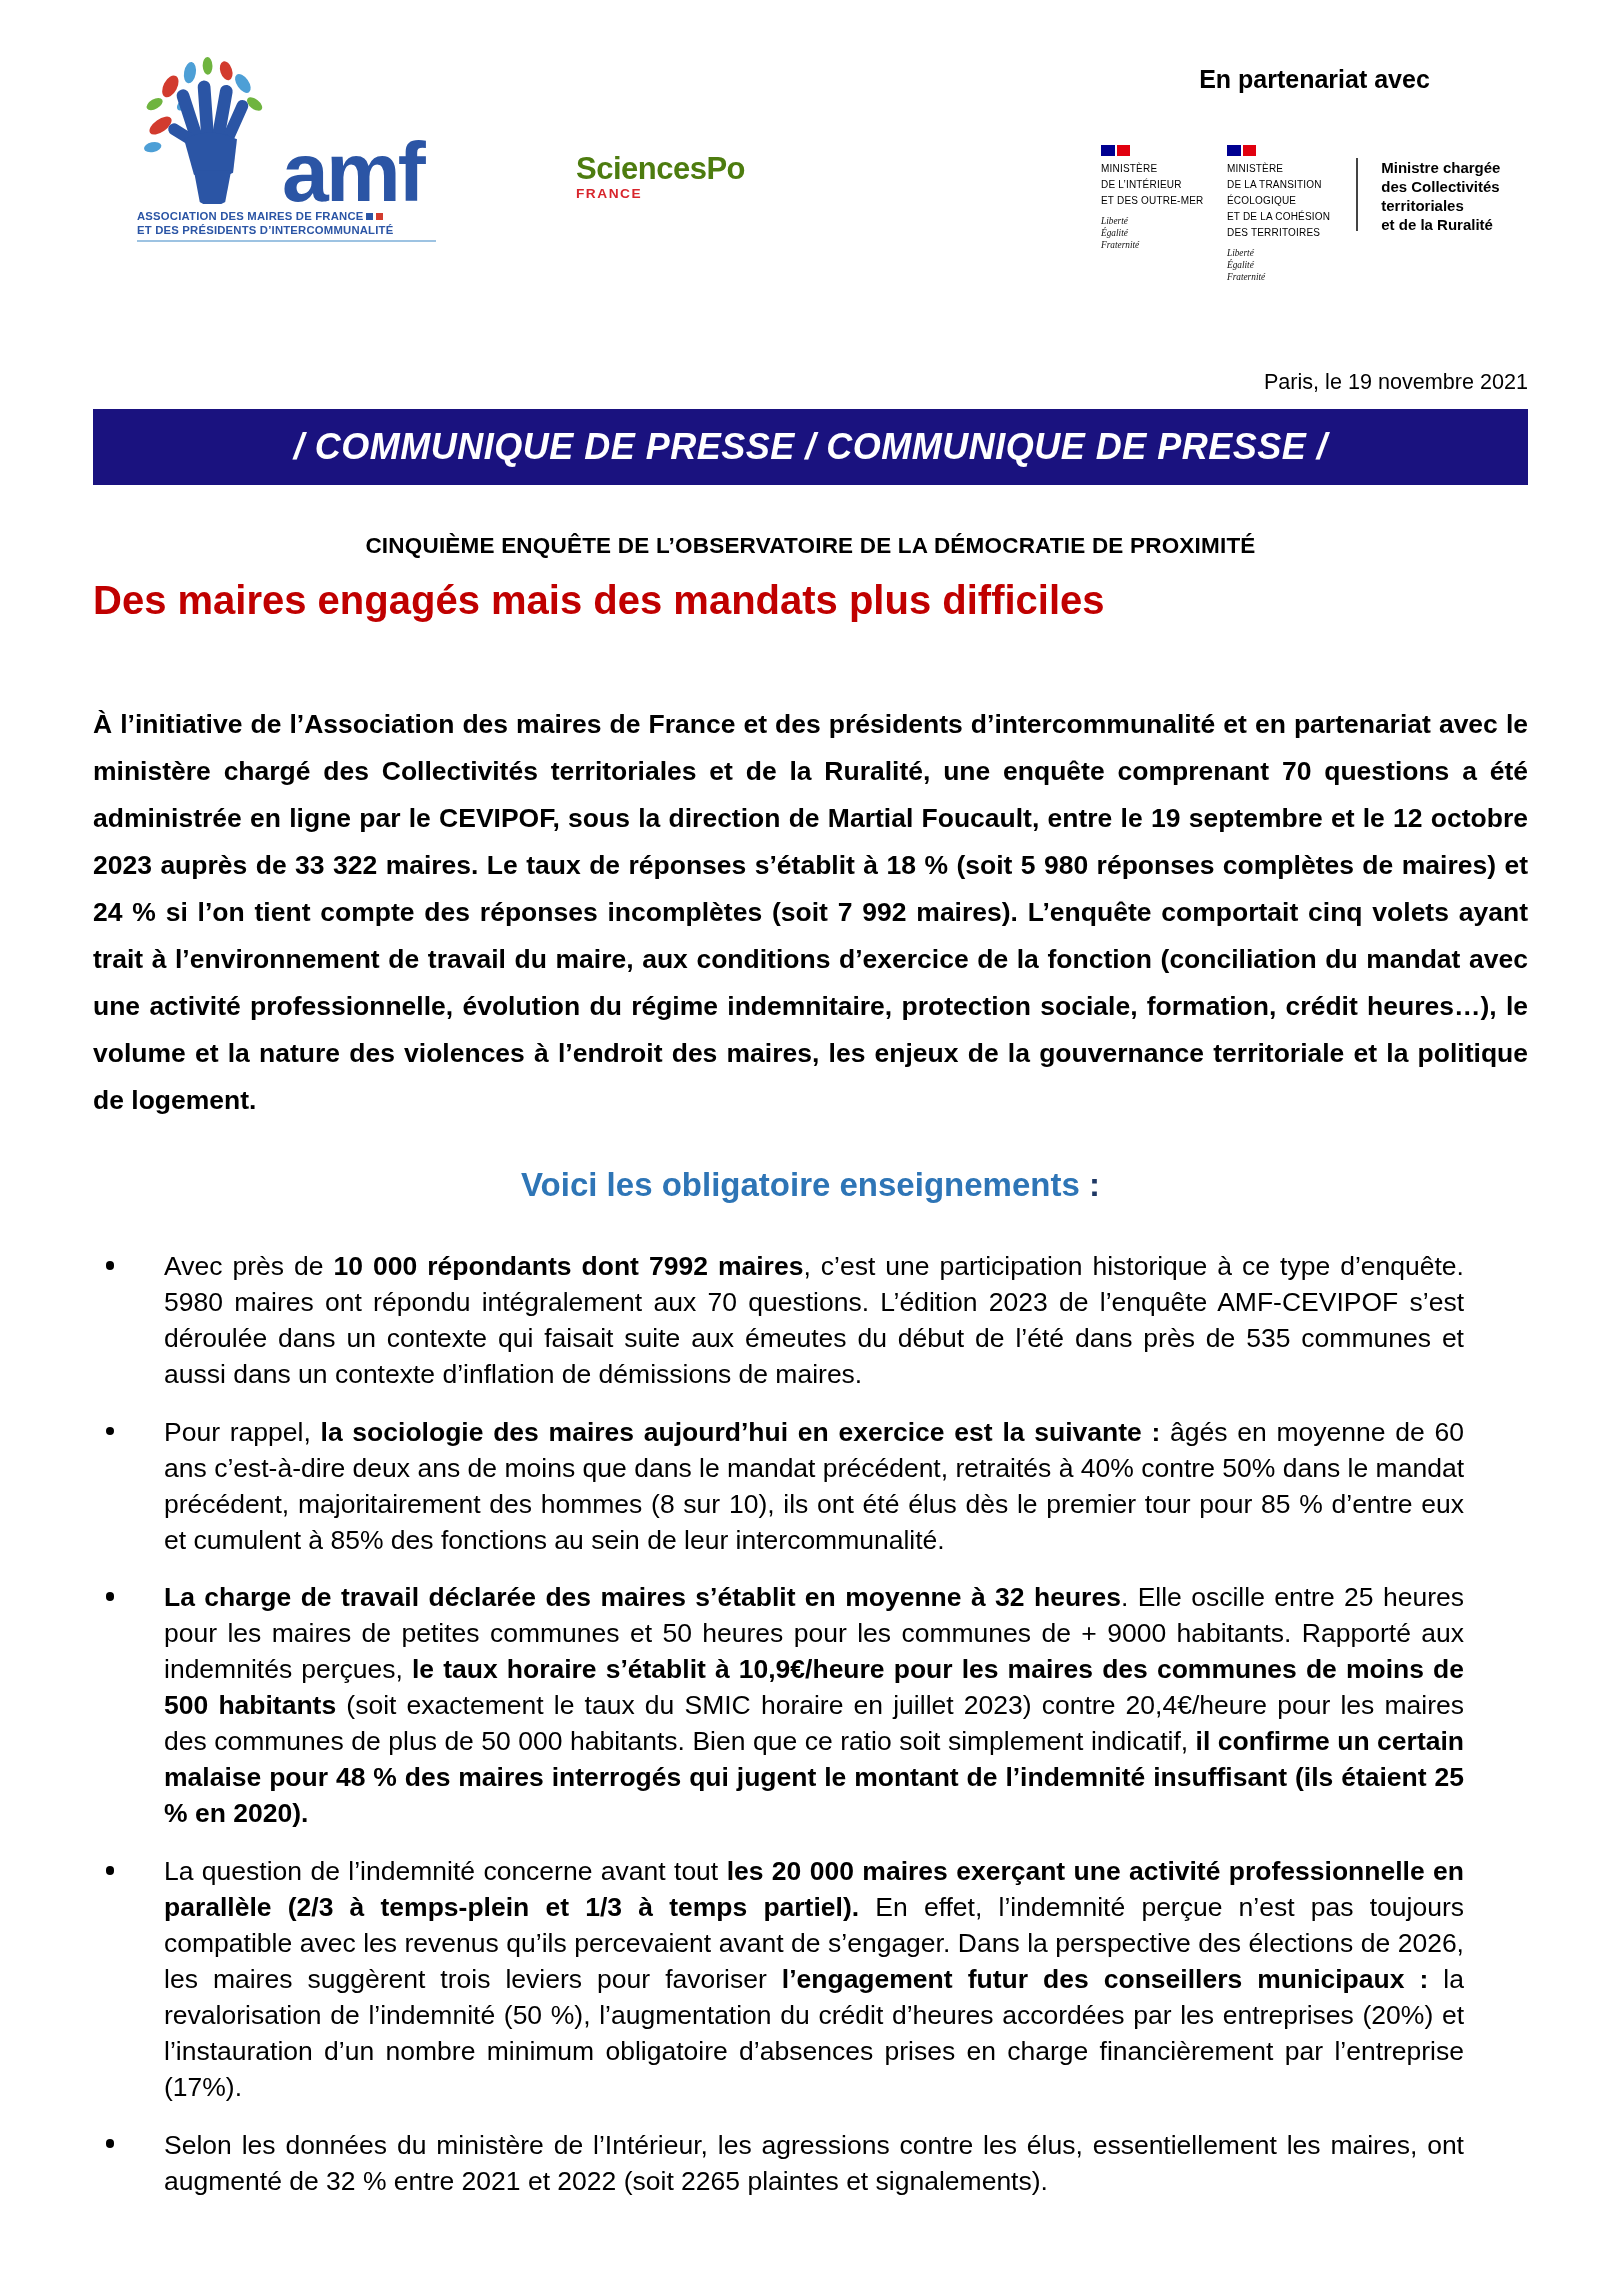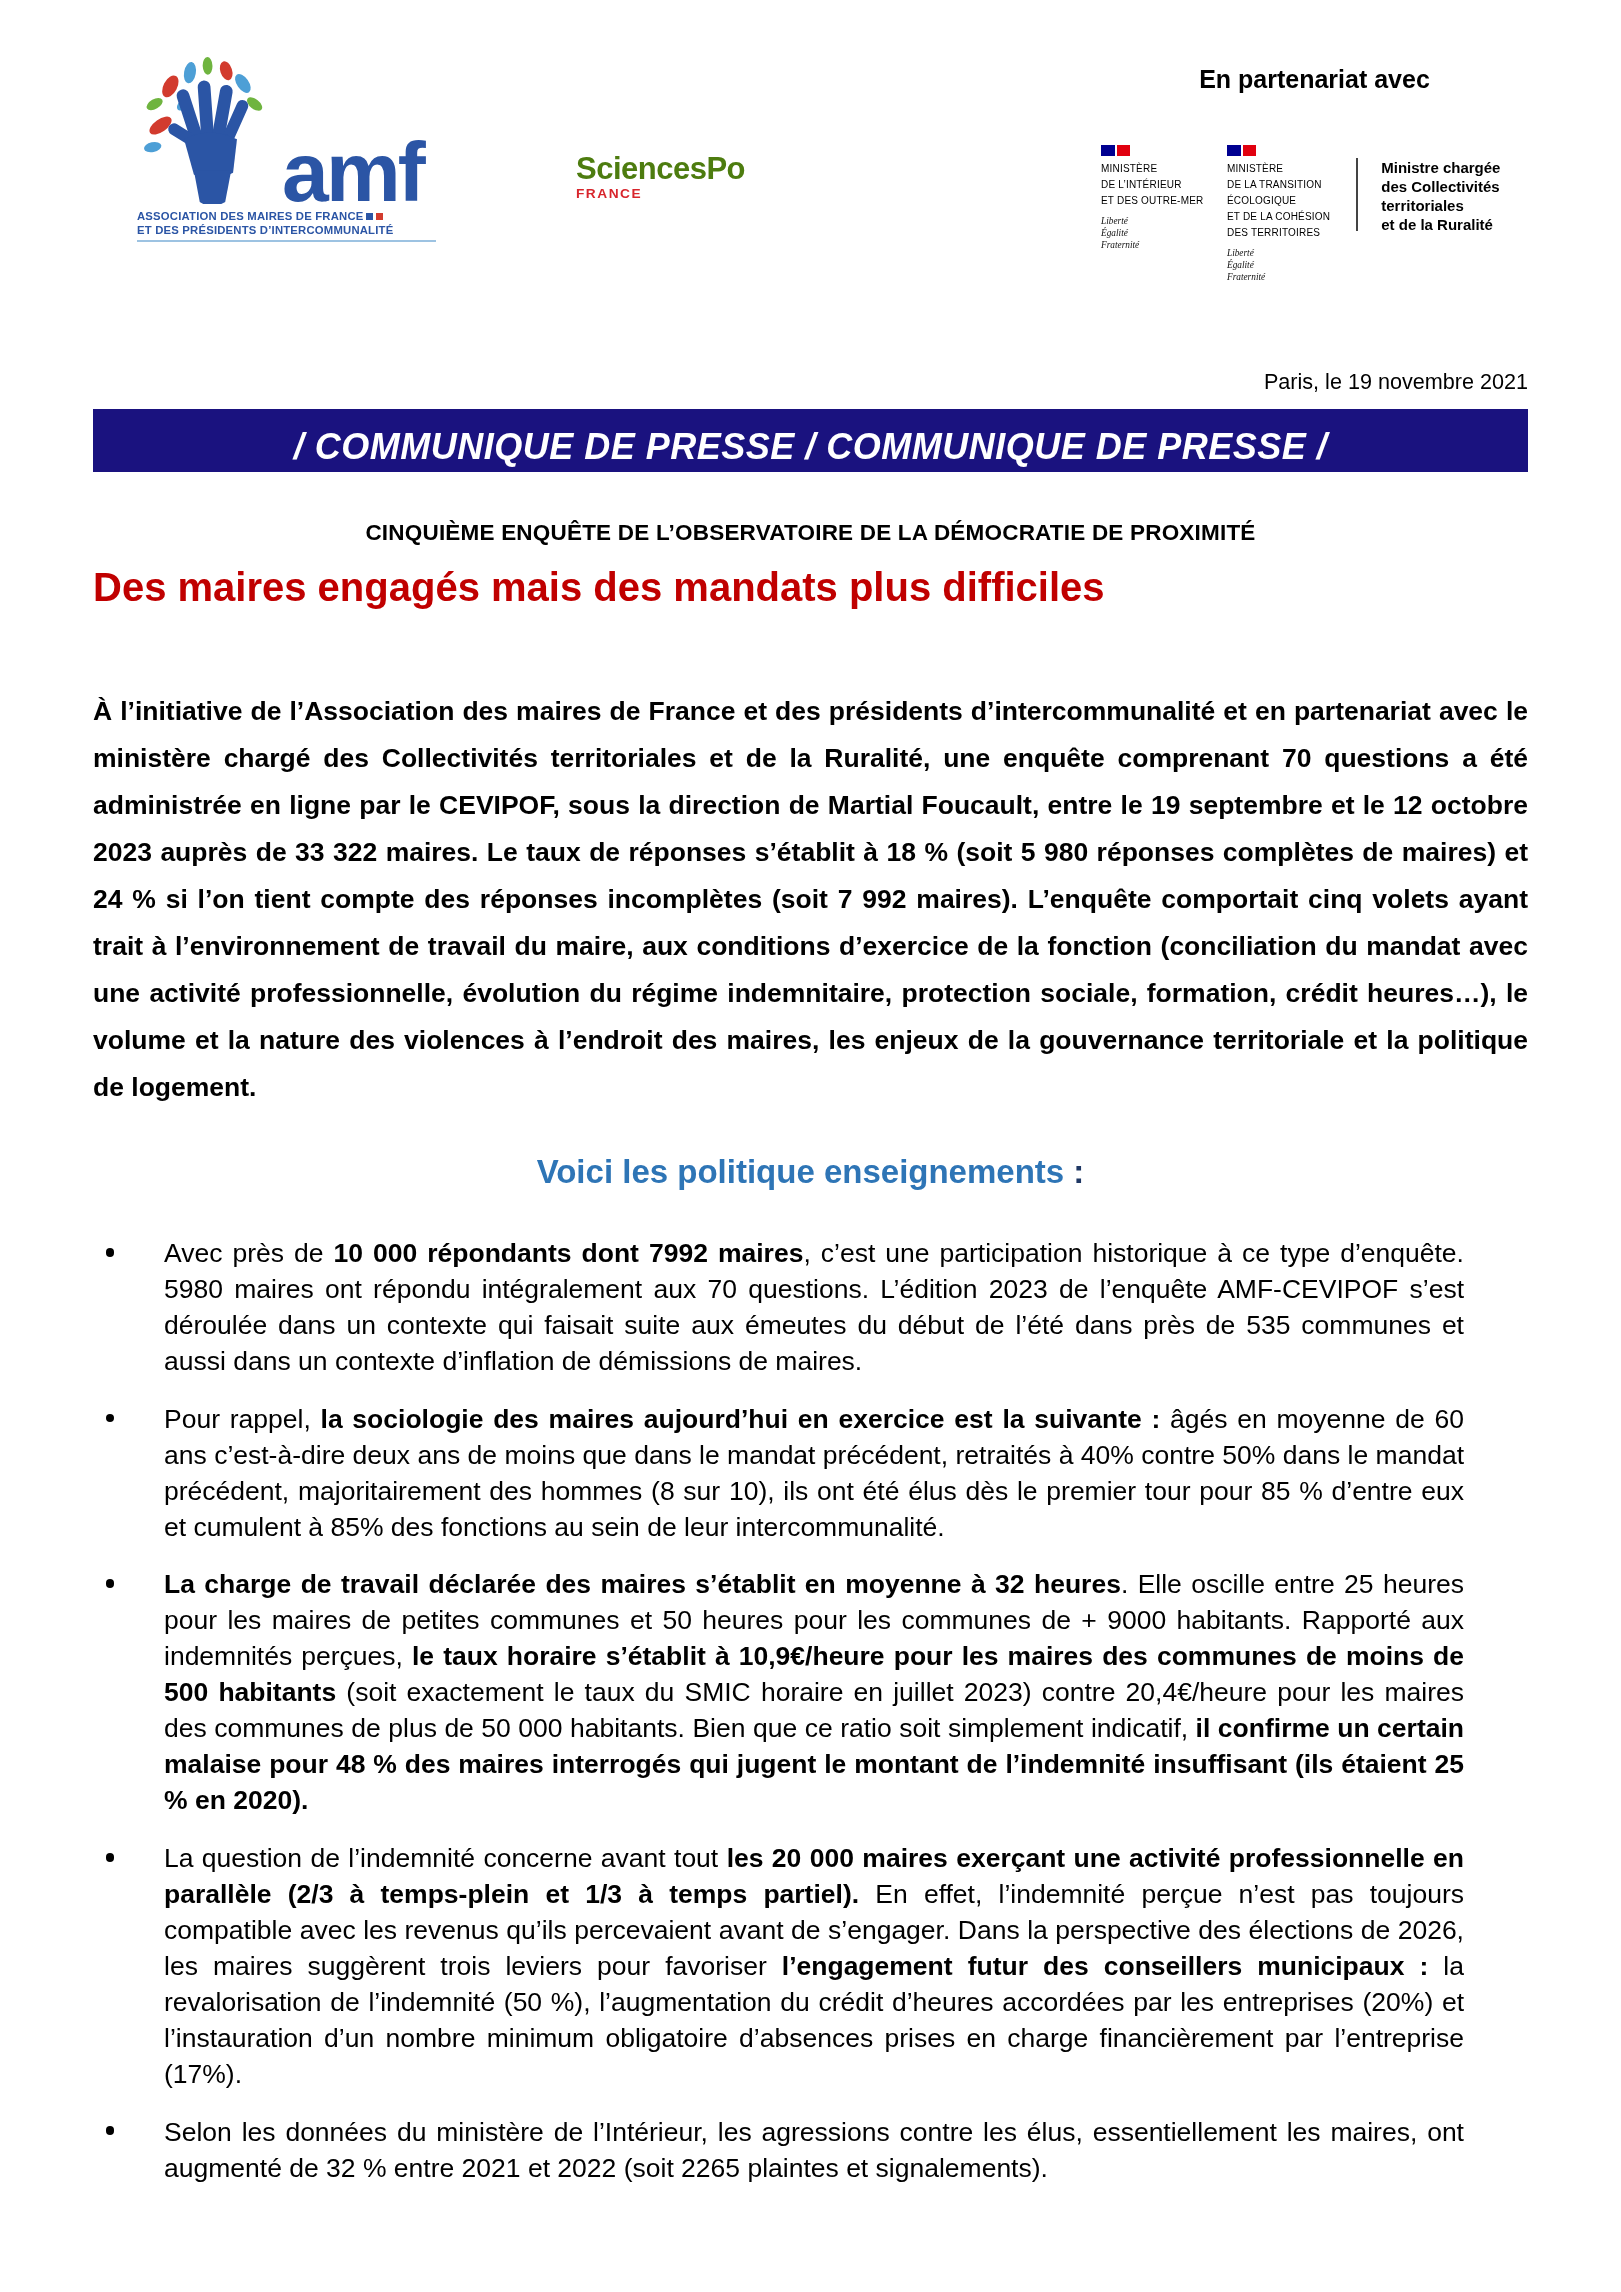--- a/index.html
+++ b/index.html
@@ -43,21 +43,21 @@
   .ministry-motto {
     margin-top: 6.9px; font-family: "Liberation Serif", serif; font-style: italic;
     font-size: 9.3px; line-height: 11.8px; color: #111;
   }
   .vdiv { width: 2px; height: 73px; background: #444; margin: 13.7px 23.5px 0 2px; flex: none; }
   .minister-label { font-size: 15px; font-weight: bold; line-height: 19px; margin-top: 13.7px; }
 
   
   .dateline { margin-top: 82px; text-align: right; font-size: 21.6px; }
   .banner {
-    margin-top: 13.7px; height: 63px; line-height: 75px;
+    margin-top: 13.7px; height: 76px; line-height: 75px;
     text-align: center; color: #fff; font-weight: bold; font-style: italic; font-size: 36px;
     letter-spacing: 0.5px;
   }
 
   
   .kicker { margin-top: 48px; text-align: center; font-size: 22.5px; font-weight: bold; letter-spacing: 0.2px; }
   .title { margin: 19.6px 0 0 0; text-align: left; font-size: 40px; font-weight: bold; }
 
   
   .intro {
@@ -155,21 +155,21 @@
     <span>/ COMMUNIQUE DE PRESSE / COMMUNIQUE DE PRESSE /</span>
   </div>
 
   <div class="kicker">CINQUIÈME ENQUÊTE DE L’OBSERVATOIRE DE LA DÉMOCRATIE DE PROXIMITÉ</div>
 
   <h1 class="title" style="color: rgb(192, 0, 0);">Des maires engagés mais des mandats plus difficiles</h1>
 
   <p class="intro"><span class="run-bold">À l’initiative de l’Association des maires de France et des présidents d’intercommunalité et en partenariat avec le ministère chargé des Collectivités territoriales et de la Ruralité, une enquête comprenant 70 questions a été administrée en ligne par le CEVIPOF, sous la direction de Martial Foucault, entre le 19 septembre et le 12 octobre 2023 auprès de 33 322 maires. Le taux de réponses s’établit à 18 % (soit 5 980 réponses complètes de maires) et 24 % si l’on tient compte des réponses incomplètes (soit 7 992 maires). L’enquête comportait cinq volets ayant trait à l’environnement de travail du maire, aux conditions d’exercice de la fonction (conciliation du mandat avec une activité professionnelle, évolution du régime indemnitaire, protection sociale, formation, crédit heures…), le volume et la nature des violences à l’endroit des maires, les enjeux de la gouvernance territoriale et la politique de logement.</span></p>
 
   <h2 class="section-heading">
-    <span class="sh-blue" style="color: rgb(46, 117, 182);">Voici les politique enseignements</span><span class="sh-colon" style="color: rgb(31, 56, 100);"> :</span>
+    <span class="sh-blue" style="color: rgb(46, 117, 182);">Voici les obligatoire enseignements</span><span class="sh-colon" style="color: rgb(31, 56, 100);"> :</span>
   </h2>
 
   <ul class="bullets">
     <li><span>Avec près de </span><span class="run-bold">10 000 répondants dont 7992 maires</span><span>, c’est une participation historique à ce type d’enquête. 5980 maires ont répondu intégralement aux 70 questions. L’édition 2023 de l’enquête AMF-CEVIPOF s’est déroulée dans un contexte qui faisait suite aux émeutes du début de l’été dans près de 535 communes et aussi dans un contexte d’inflation de démissions de maires.</span></li>
     <li><span>Pour rappel, </span><span class="run-bold">la sociologie des maires aujourd’hui en exercice est la suivante : </span><span>âgés en moyenne de 60 ans c’est-à-dire deux ans de moins que dans le mandat précédent, retraités à 40% contre 50% dans le mandat précédent, majoritairement des hommes (8 sur 10), ils ont été élus dès le premier tour pour 85 % d’entre eux et cumulent à 85% des fonctions au sein de leur intercommunalité.</span></li>
     <li><span class="run-bold">La charge de travail déclarée des maires s’établit en moyenne à 32 heures</span><span>. Elle oscille entre 25 heures pour les maires de petites communes et 50 heures pour les communes de + 9000 habitants. Rapporté aux indemnités perçues, </span><span class="run-bold">le taux horaire s’établit à 10,9€/heure pour les maires des communes de moins de 500 habitants</span><span> (soit exactement le taux du SMIC horaire en juillet 2023) contre 20,4€/heure pour les maires des communes de plus de 50 000 habitants. Bien que ce ratio soit simplement indicatif, </span><span class="run-bold">il confirme un certain malaise pour 48 % des maires interrogés qui jugent le montant de l’indemnité insuffisant (ils étaient 25 % en 2020).</span></li>
     <li><span>La question de l’indemnité concerne avant tout </span><span class="run-bold">les 20 000 maires exerçant une activité professionnelle en parallèle (2/3 à temps-plein et 1/3 à temps partiel).</span><span> En effet, l’indemnité perçue n’est pas toujours compatible avec les revenus qu’ils percevaient avant de s’engager. Dans la perspective des élections de 2026, les maires suggèrent trois leviers pour favoriser </span><span class="run-bold">l’engagement futur des conseillers municipaux : </span><span>la revalorisation de l’indemnité (50 %), l’augmentation du crédit d’heures accordées par les entreprises (20%) et l’instauration d’un nombre minimum obligatoire d’absences prises en charge financièrement par l’entreprise (17%).</span></li>
     <li><span>Selon les données du ministère de l’Intérieur, les agressions contre les élus, essentiellement les maires, ont augmenté de 32 % entre 2021 et 2022 (soit 2265 plaintes et signalements).</span></li>
   </ul>
 

